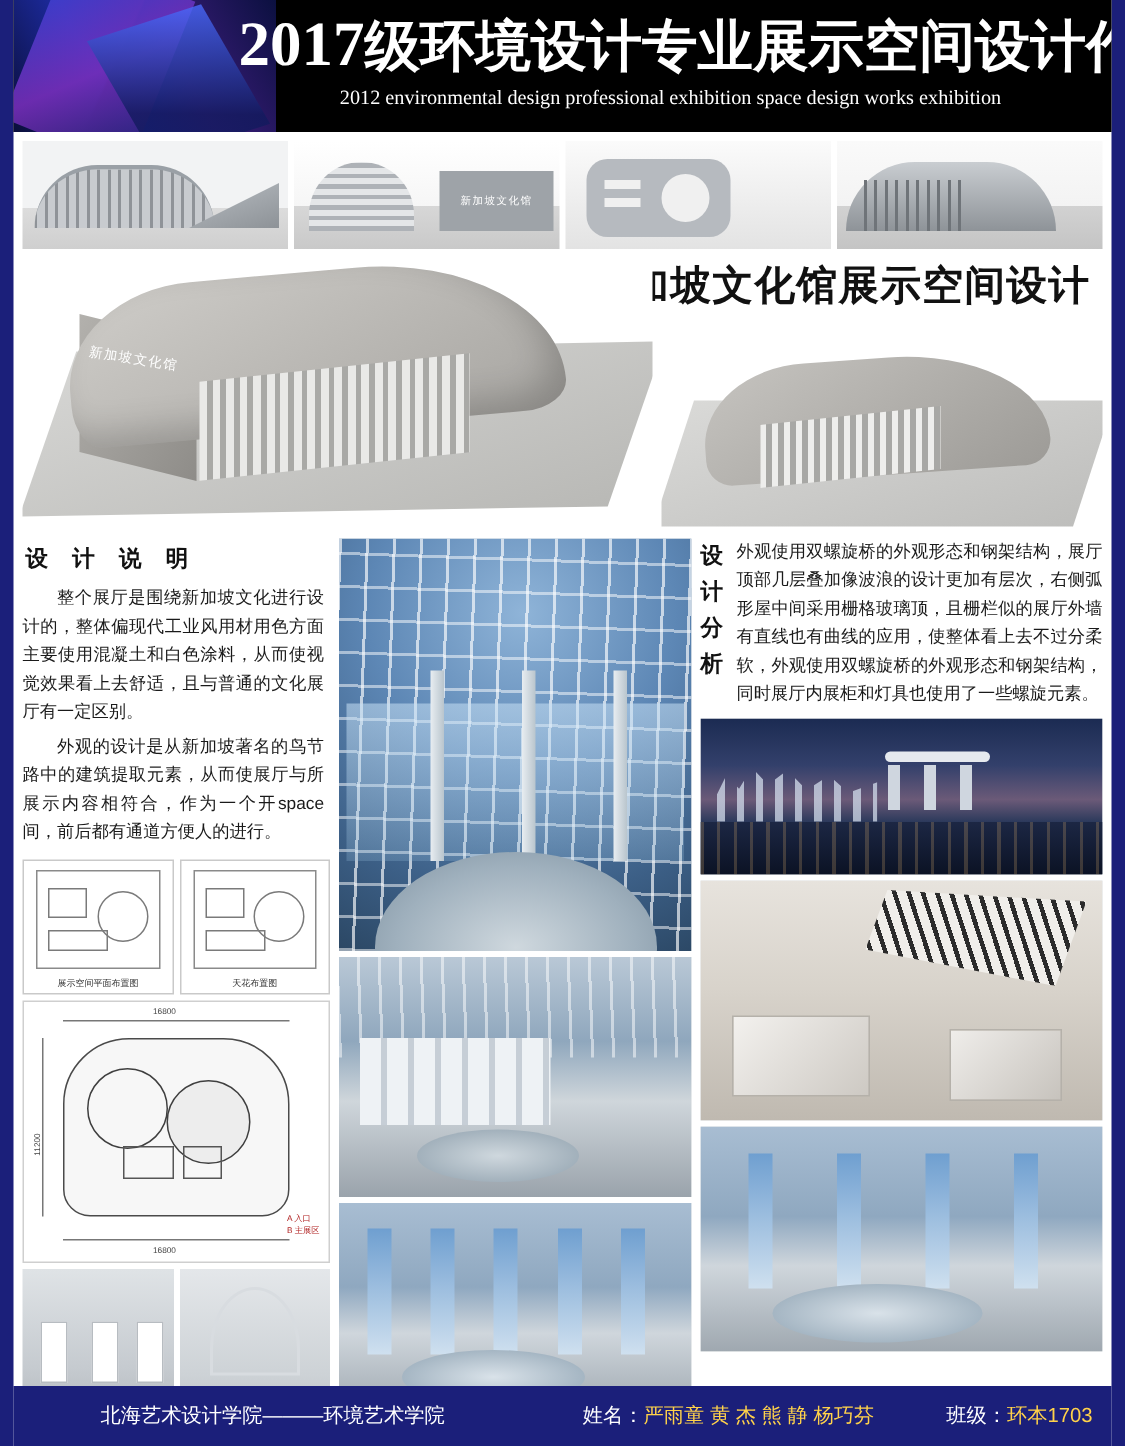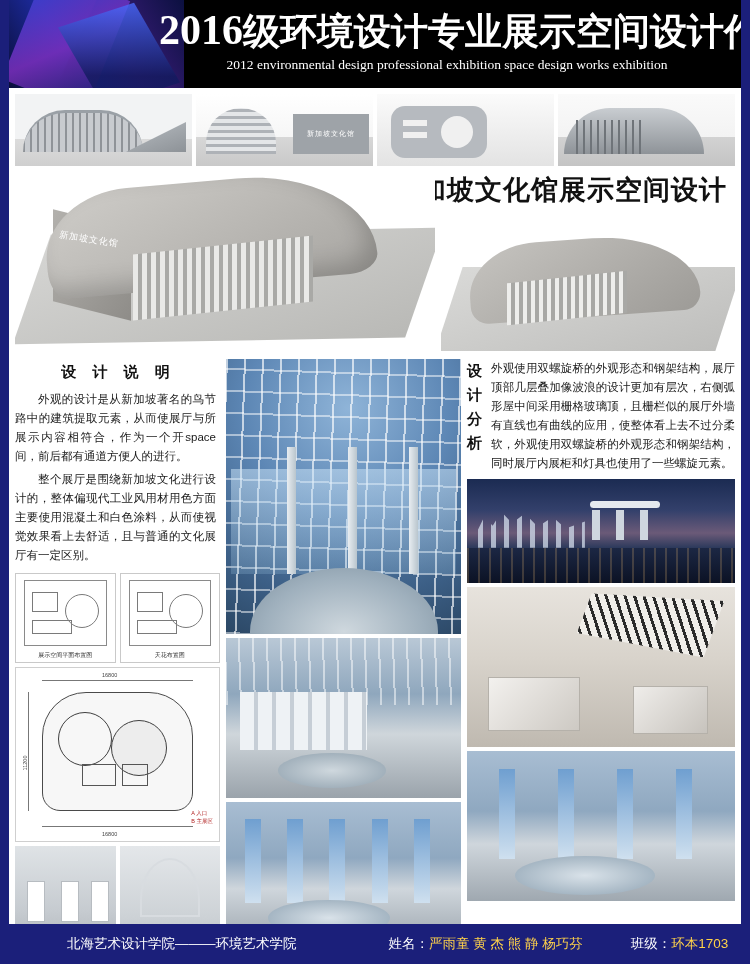--- a/index.html
+++ b/index.html
@@ -208,21 +208,20 @@
   }
   .col-left { width: 205px; }
   .col-center { width: 235px; }
   .col-right { flex: 1; }
   .sec-head {
     font-size: 15px;
     font-weight: bold;
     letter-spacing: 6px;
     margin: 4px 0 8px 2px;
     color: #111;
-    text-align: center;
   }
   .body-text {
     font-size: 11.5px;
     line-height: 19px;
     color: #1a1a1a;
     text-align: justify;
     padding-right: 4px;
   }
   .body-text p { text-indent: 2em; margin-bottom: 4px; }
   .analysis-wrap { display: flex; gap: 6px; }
@@ -446,21 +445,21 @@
   .footer .f-class b { color: #ffd24a; font-weight: normal; }
 </style>
 </head>
 <body>
 
 <div class="poster">
 
   <div class="header">
     <div class="header-geo"></div>
     <div class="header-texts">
-      <div class="title-cn"><span class="year">2016</span><span>级环境设计专业展示空间设计作品展</span></div>
+      <div class="title-cn"><span class="year">2017</span><span>级环境设计专业展示空间设计作品展</span></div>
       <div class="title-en">2012 environmental design professional exhibition space design works exhibition</div>
     </div>
   </div>
 
   <div class="thumbs">
     <div class="thumb t1">
       <div class="dome"></div>
       <div class="wing"></div>
     </div>
     <div class="thumb t2">
@@ -496,22 +495,22 @@
       <div class="hero-r-shell"></div>
       <div class="hero-r-ribs"></div>
     </div>
   </div>
 
   <div class="mid">
 
     <div class="col-left">
       <div class="sec-head">设 计 说 明</div>
       <div class="body-text">
+        <p>整个展厅是围绕新加坡文化进行设计的，整体偏现代工业风用材用色方面主要使用混凝土和白色涂料，从而使视觉效果看上去舒适，且与普通的文化展厅有一定区别。</p>
         <p>外观的设计是从新加坡著名的鸟节路中的建筑提取元素，从而使展厅与所展示内容相符合，作为一个开space间，前后都有通道方便人的进行。</p>
-        <p>整个展厅是围绕新加坡文化进行设计的，整体偏现代工业风用材用色方面主要使用混凝土和白色涂料，从而使视觉效果看上去舒适，且与普通的文化展厅有一定区别。</p>
       </div>
 
       <div class="plans-top" style="margin-top:8px;">
         <div class="plan-sm">
           <div class="frame"></div>
           <div class="circle"></div>
           <div class="blockA"></div>
           <div class="blockB"></div>
           <div class="plan-cap">展示空间平面布置图</div>
         </div>

